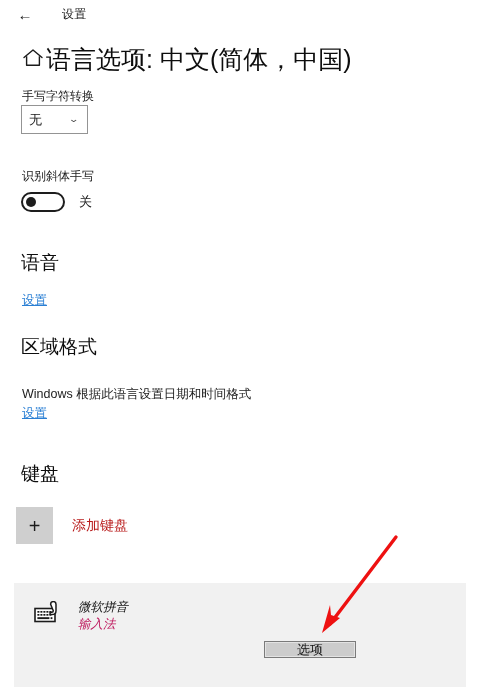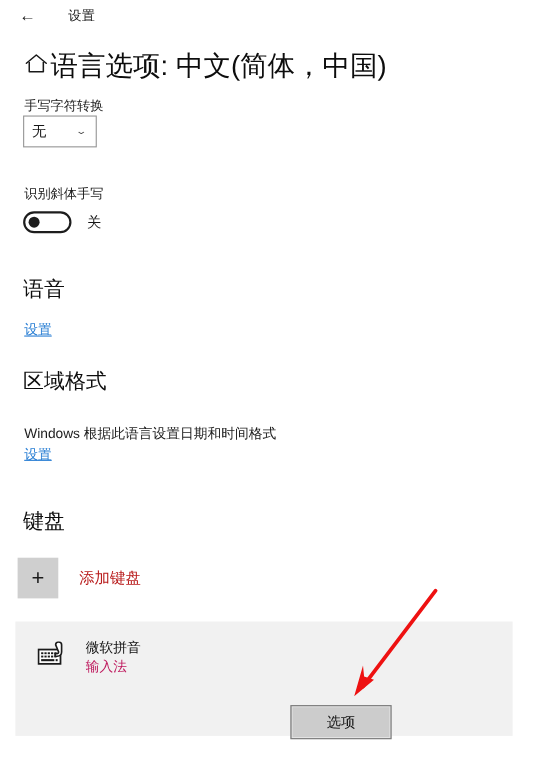--- a/index.html
+++ b/index.html
@@ -205,21 +205,21 @@
     font-size: 12.5px;
     color: #be185d;
     line-height: 1.4;
   }
 
   .options-btn {
     position: absolute;
     left: 264px;
     top: 641px;
     width: 92px;
-    height: 31px;
+    height: 17px;
     background: #cccccc;
     border: 1px solid #7a7a7a;
     box-shadow: inset 0 0 0 1px #e3e3e3;
     display: flex;
     align-items: center;
     justify-content: center;
     cursor: pointer;
   }
   .options-btn span {
     font-size: 13px;
@@ -340,21 +340,21 @@
 
   <div class="section-heading" style="top:461px;">键盘</div>
 
   <div class="add-row" style="top:507px;">
     <div class="add-square">
       <span class="add-plus">+</span>
     </div>
     <div class="add-label">添加键盘</div>
   </div>
 
-  <div class="kb-card" style="top:565px; height:104px;">
+  <div class="kb-card" style="top:583px; height:104px;font-style:italic;">
     <div class="kb-item">
       <div class="kb-icon">
         <svg width="30" height="26" viewBox="0 0 30 26">
           <rect x="1" y="7.5" width="20" height="13" fill="#ffffff" stroke="#1b1b1b" stroke-width="1.6"></rect>
           <g fill="#1b1b1b">
             <rect x="3.4" y="10" width="2" height="1.7"></rect>
             <rect x="6.4" y="10" width="2" height="1.7"></rect>
             <rect x="9.4" y="10" width="2" height="1.7"></rect>
             <rect x="12.4" y="10" width="2" height="1.7"></rect>
             <rect x="15.4" y="10" width="2" height="1.7"></rect>

